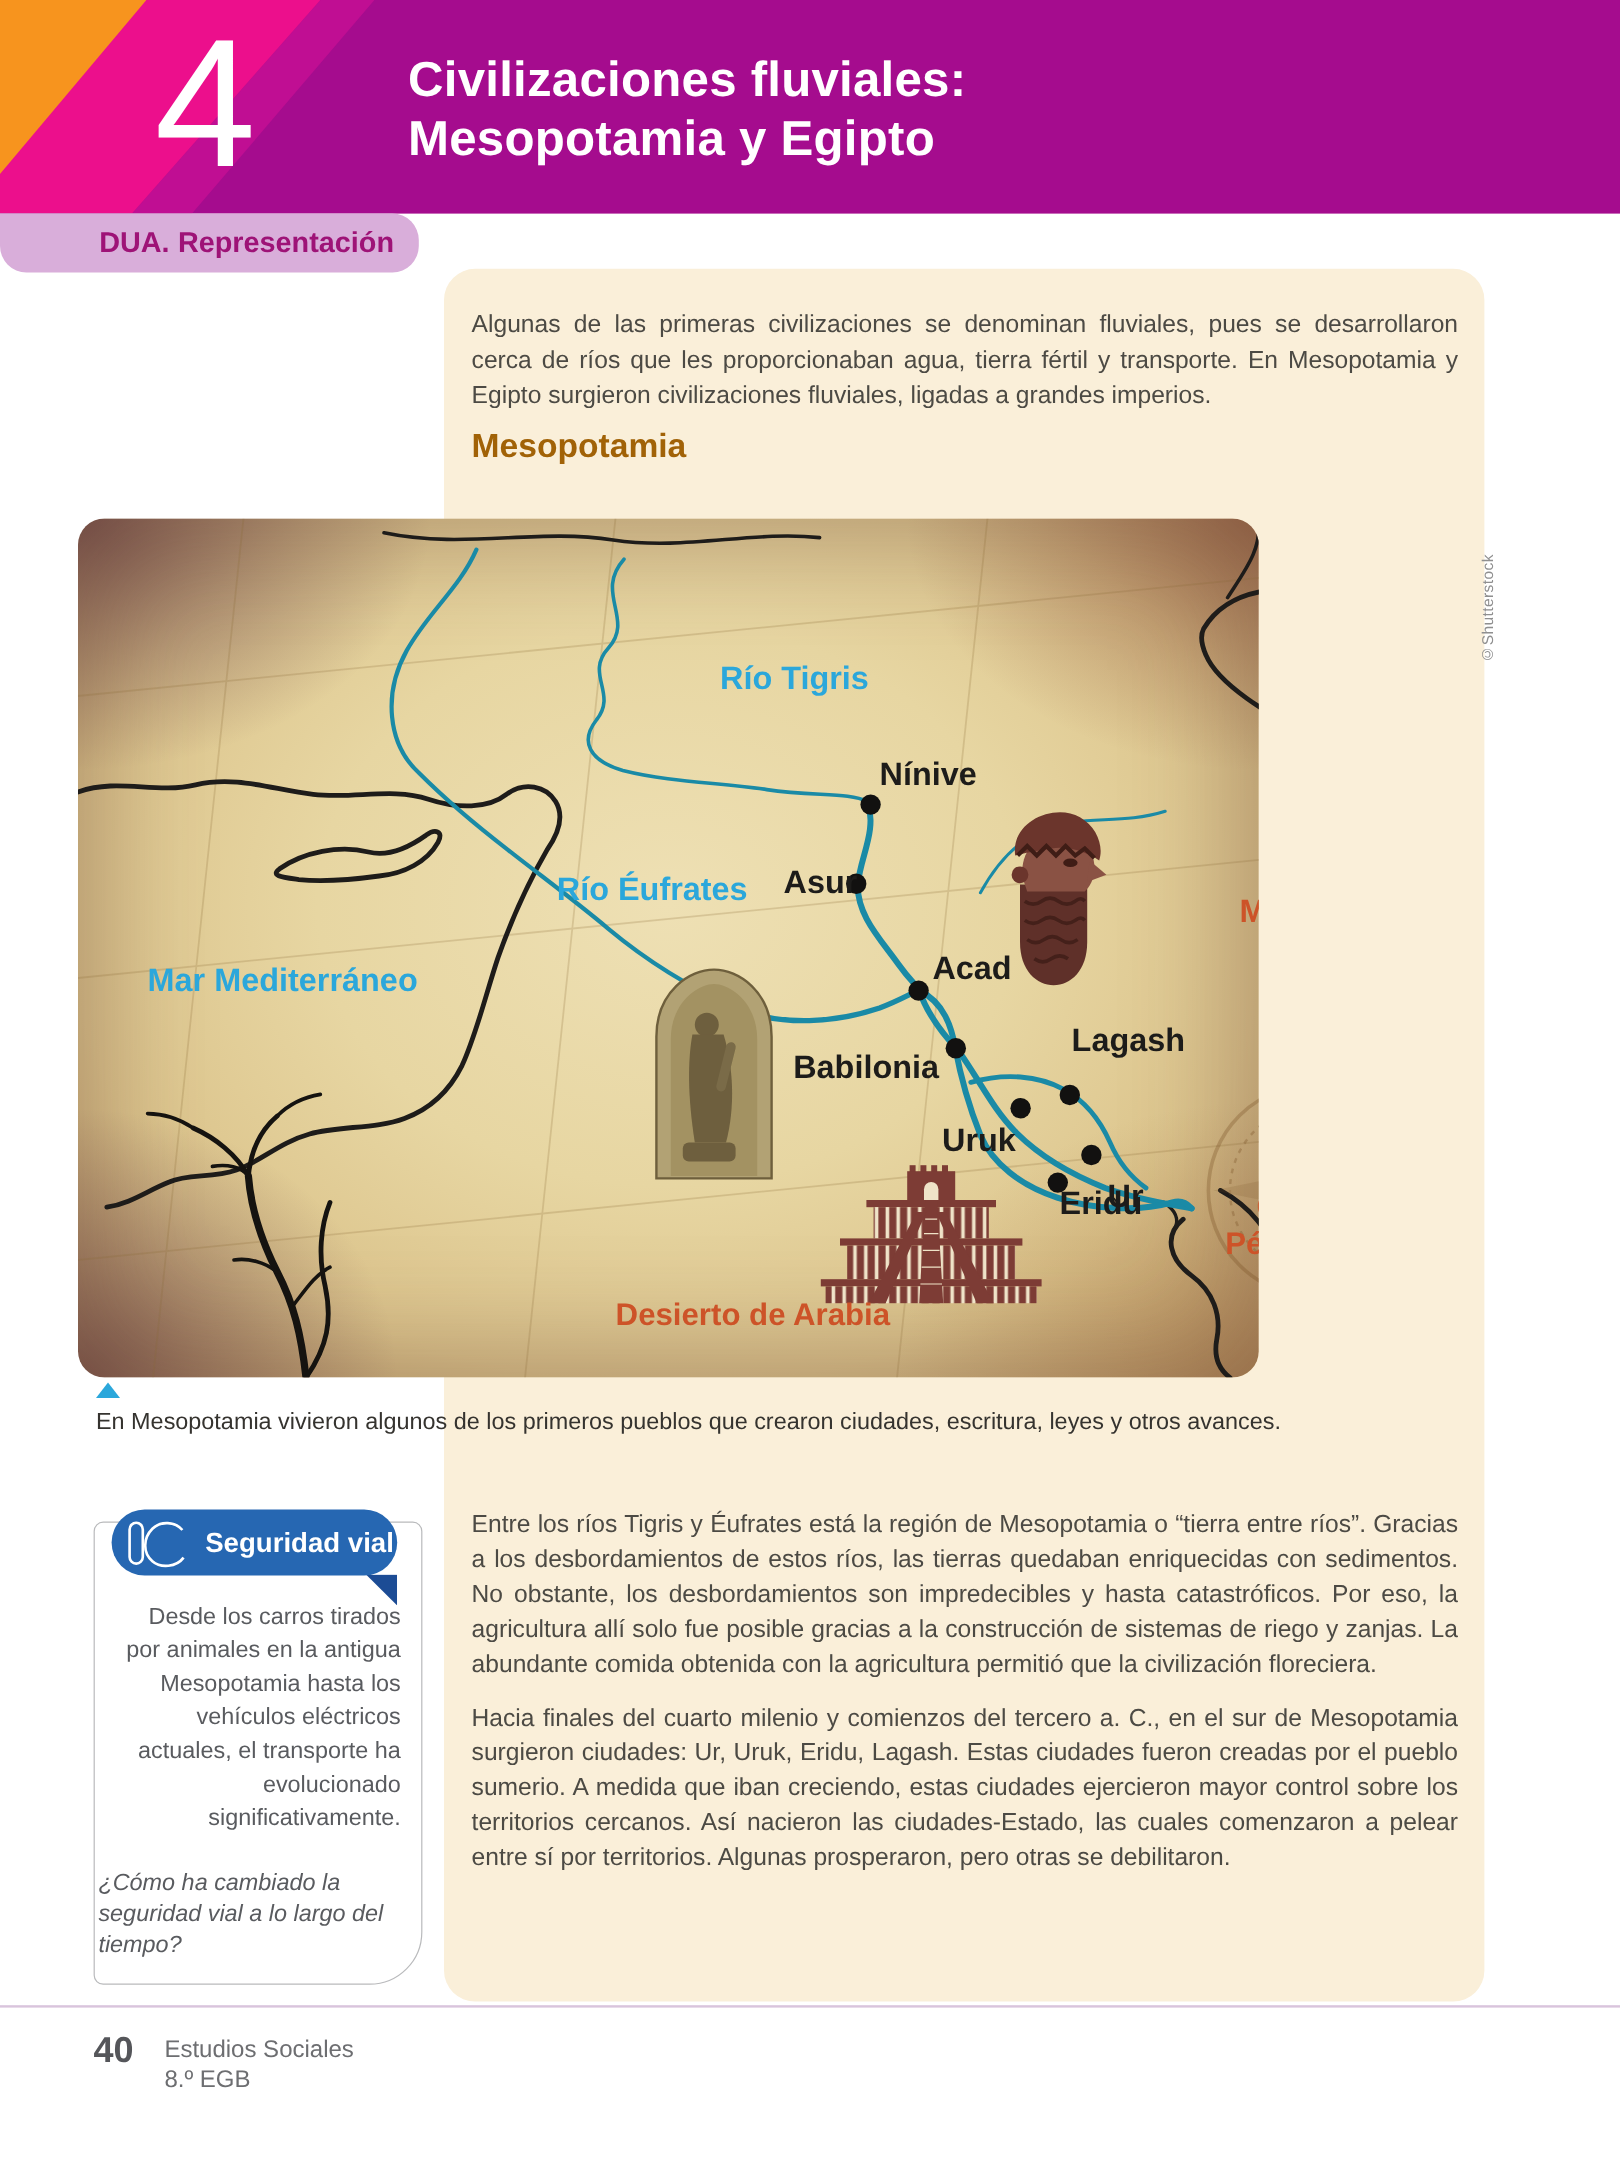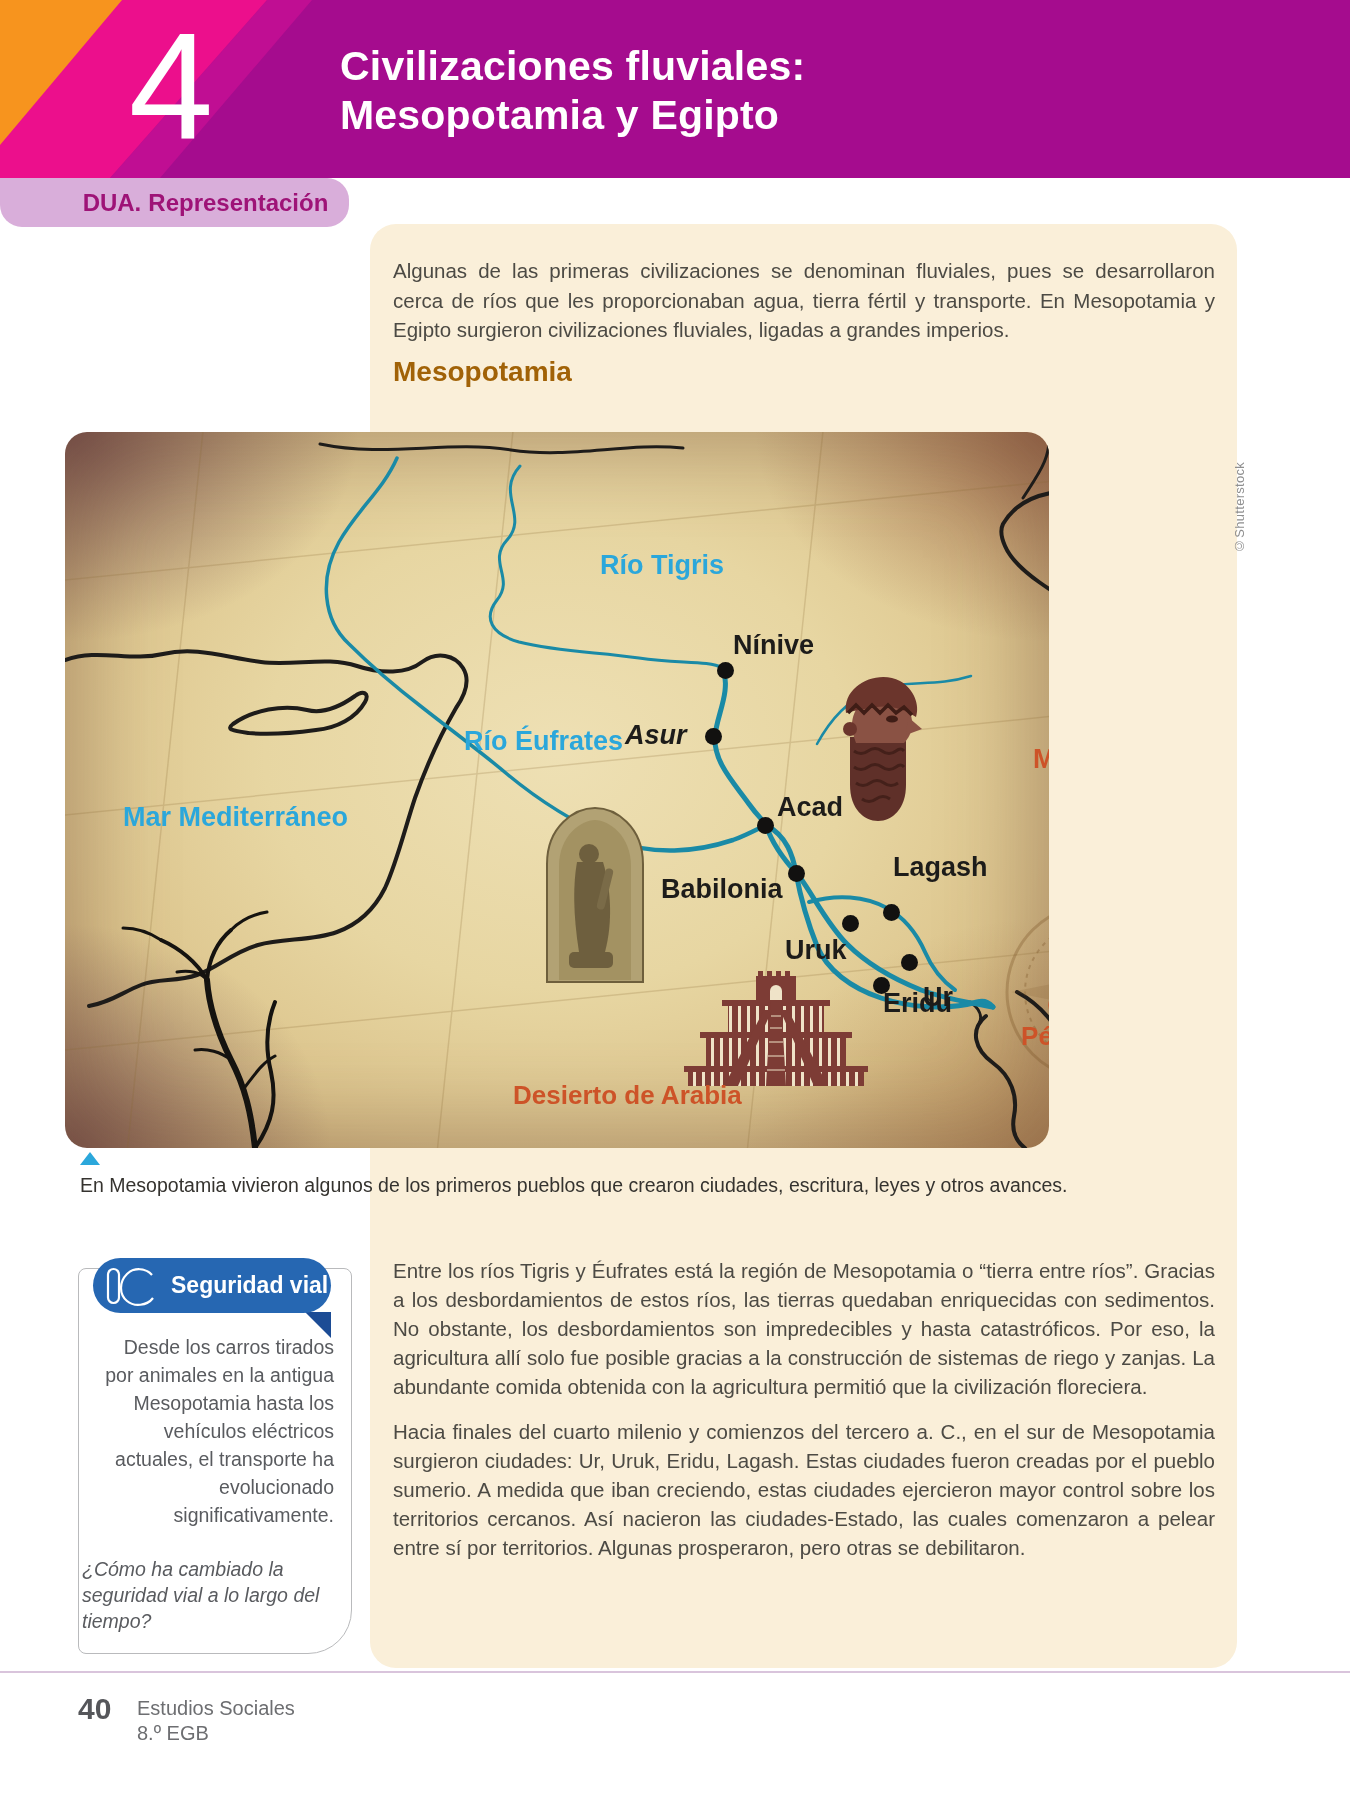--- a/index.html
+++ b/index.html
@@ -56,21 +56,21 @@
   .map-label{position:absolute;font-weight:700;font-size:27px;color:var(--ink,#1d1c1a);white-space:nowrap;}
   .lbl-cyan{color:var(--cyan,#2ba7db);}
   .lbl-orange{color:var(--map-orange,#cd5328);}
   .l-rio-tigris{left:535px;top:118px;}
   .l-rio-eufrates{left:355px;top:294px;margin-left:44px;}
   .l-mar{left:58px;top:370px;}
   .l-zagros{left:968px;top:312px;}
   .l-golfo{left:900px;top:558px;width:150px;text-align:right;font-size:26px;line-height:31px;white-space:normal;}
   .l-desierto{left:448px;top:648px;font-size:26px;}
   .l-ninive{left:668px;top:198px;}
-  .l-asur{left:560px;top:288px;font-style:italic;}
+  .l-asur{left:588px;top:288px;}
   .l-acad{left:712px;top:360px;}
   .l-babilonia{left:596px;top:442px;}
   .l-lagash{left:828px;top:420px;}
   .l-uruk{left:720px;top:503px;}
   .l-ur{left:858px;top:530px;margin-top:20px;}
   .l-eridu{left:818px;top:556px;}
   .dot{position:absolute;width:17px;height:17px;border-radius:50%;background:#121110;}
   .d-ninive{left:652px;top:230px;}
   .d-asur{left:640px;top:296px;}
   .d-acad{left:692px;top:385px;}

